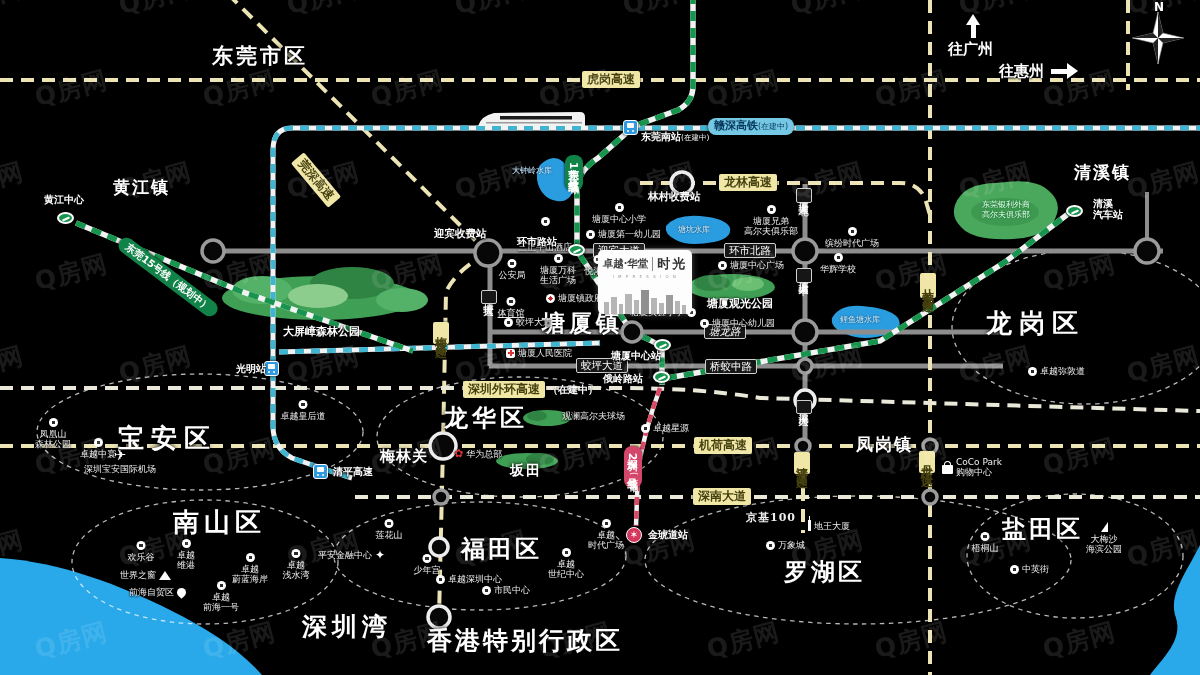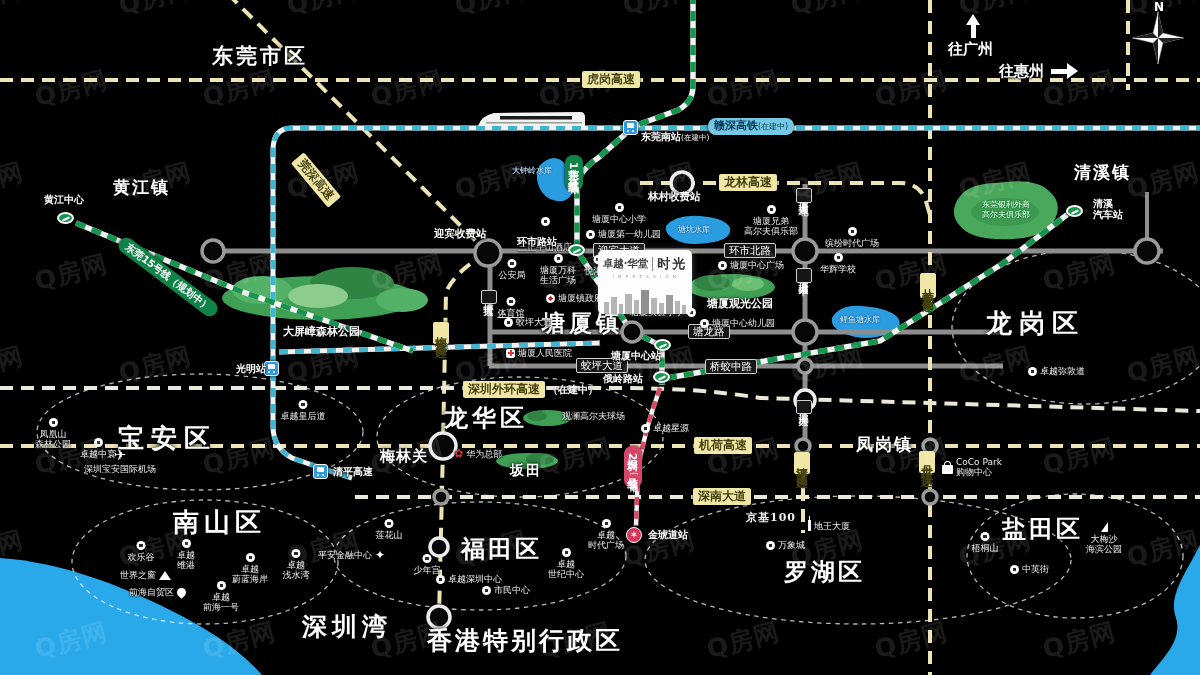--- a/index.html
+++ b/index.html
@@ -301,21 +301,21 @@
         <span class="hwy-box">清平高速</span>
       </div>
       <div class="hwyc v" style="position: absolute; left: 919px; top: 451px;">
         <span class="hwy-box">丹平快速</span>
       </div>
       <div class="hwyc" style="position: absolute; left: 316px; top: 180px; transform: translate(-50%, -50%) rotate(50deg);">
         <span class="hwy-box">莞深高速</span>
       </div>
       <div class="rlabel" style="position: absolute; left: 593px; top: 243px;">迎宾大道</div>
       <div class="rlabel" style="position: absolute; left: 724px; top: 243px;">环市北路</div>
-      <div class="rlabel" style="position: absolute; left: 688px; top: 324px;">塘龙路</div>
+      <div class="rlabel" style="position: absolute; left: 704px; top: 324px; font-style: italic;">塘龙路</div>
       <div class="rlabel" style="position: absolute; left: 576px; top: 358px;">蛟坪大道</div>
       <div class="rlabel" style="position: absolute; left: 705px; top: 359px;">桥蛟中路</div>
       <div class="rlabel v" style="position: absolute; left: 481px; top: 290px;">蛟坪大道</div>
       <div class="rlabel v" style="position: absolute; left: 796px; top: 188px;">塘厦大道北</div>
       <div class="rlabel v" style="position: absolute; left: 796px; top: 268px;">塘厦大道中</div>
       <div class="rlabel v" style="position: absolute; left: 796px; top: 400px;">凤深大道</div>
       <div class="rail rail-b" style="position: absolute; left: 708px; top: 118px;">赣深高铁<span class="suf">(在建中)</span></div>
       <div class="rail rail-g v" style="position: absolute; left: 565px; top: 155px;">东莞1号线支线<span class="suf">(规划中)</span></div>
       <div class="rail rail-g rot" style="position: absolute; left: 168px; top: 277px; transform: translate(-50%, -50%) rotate(37deg);">东莞15号线（规划中）</div>
       <div class="rail rail-r v" style="position: absolute; left: 624px; top: 446px;">深圳22号线<span class="suf">(规划中)</span></div>

